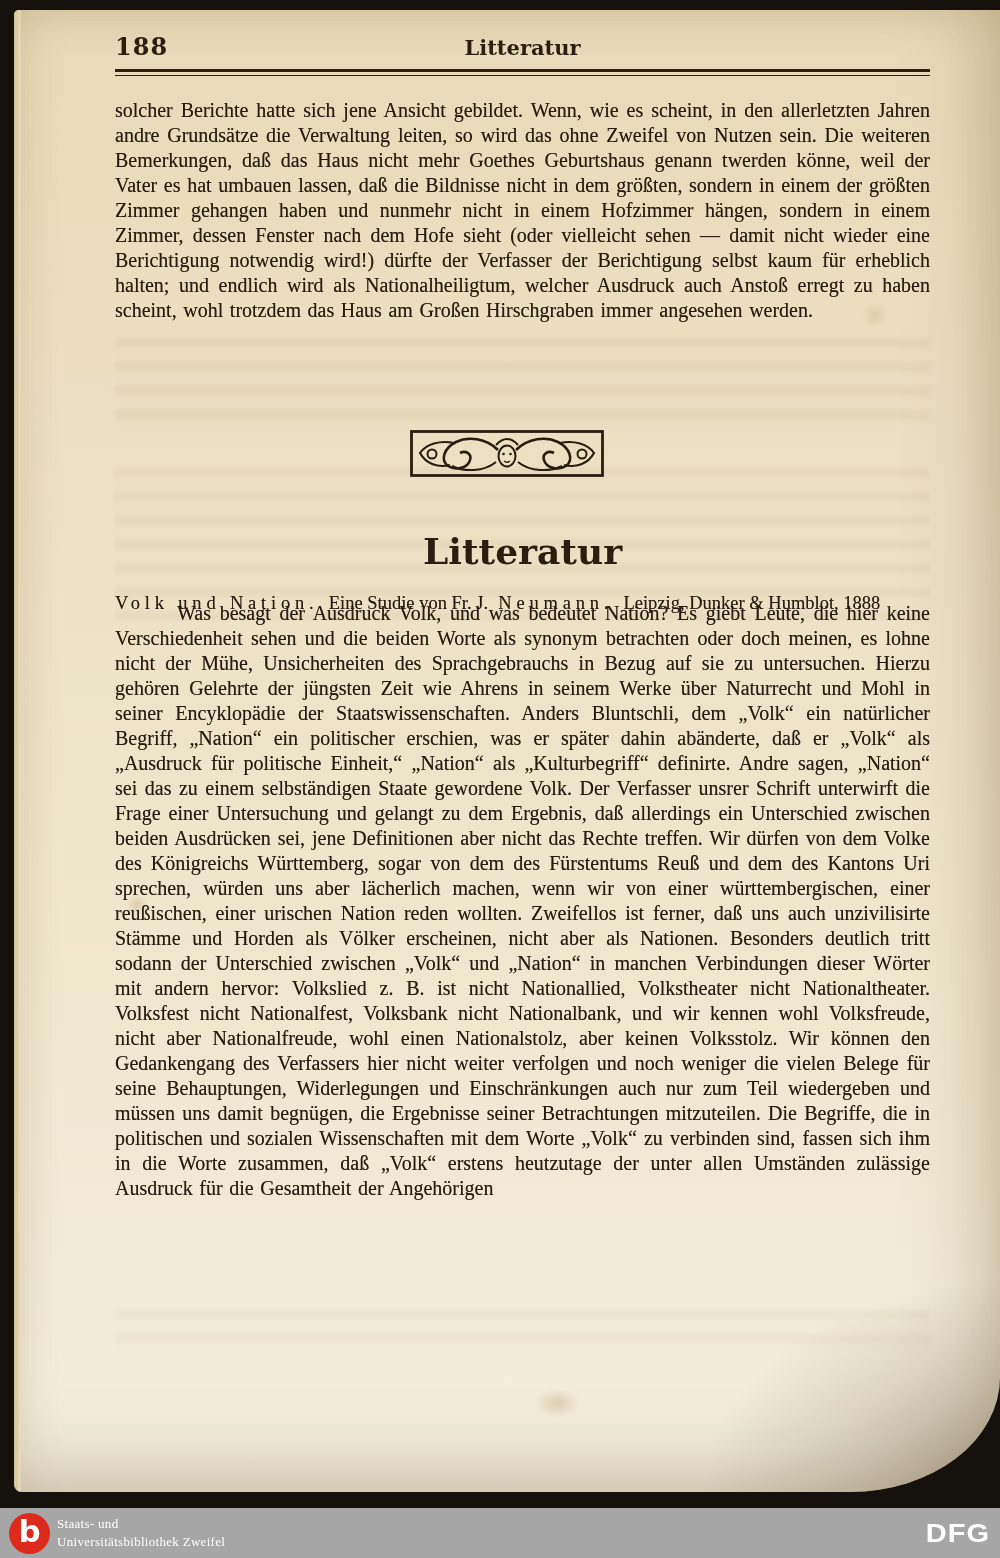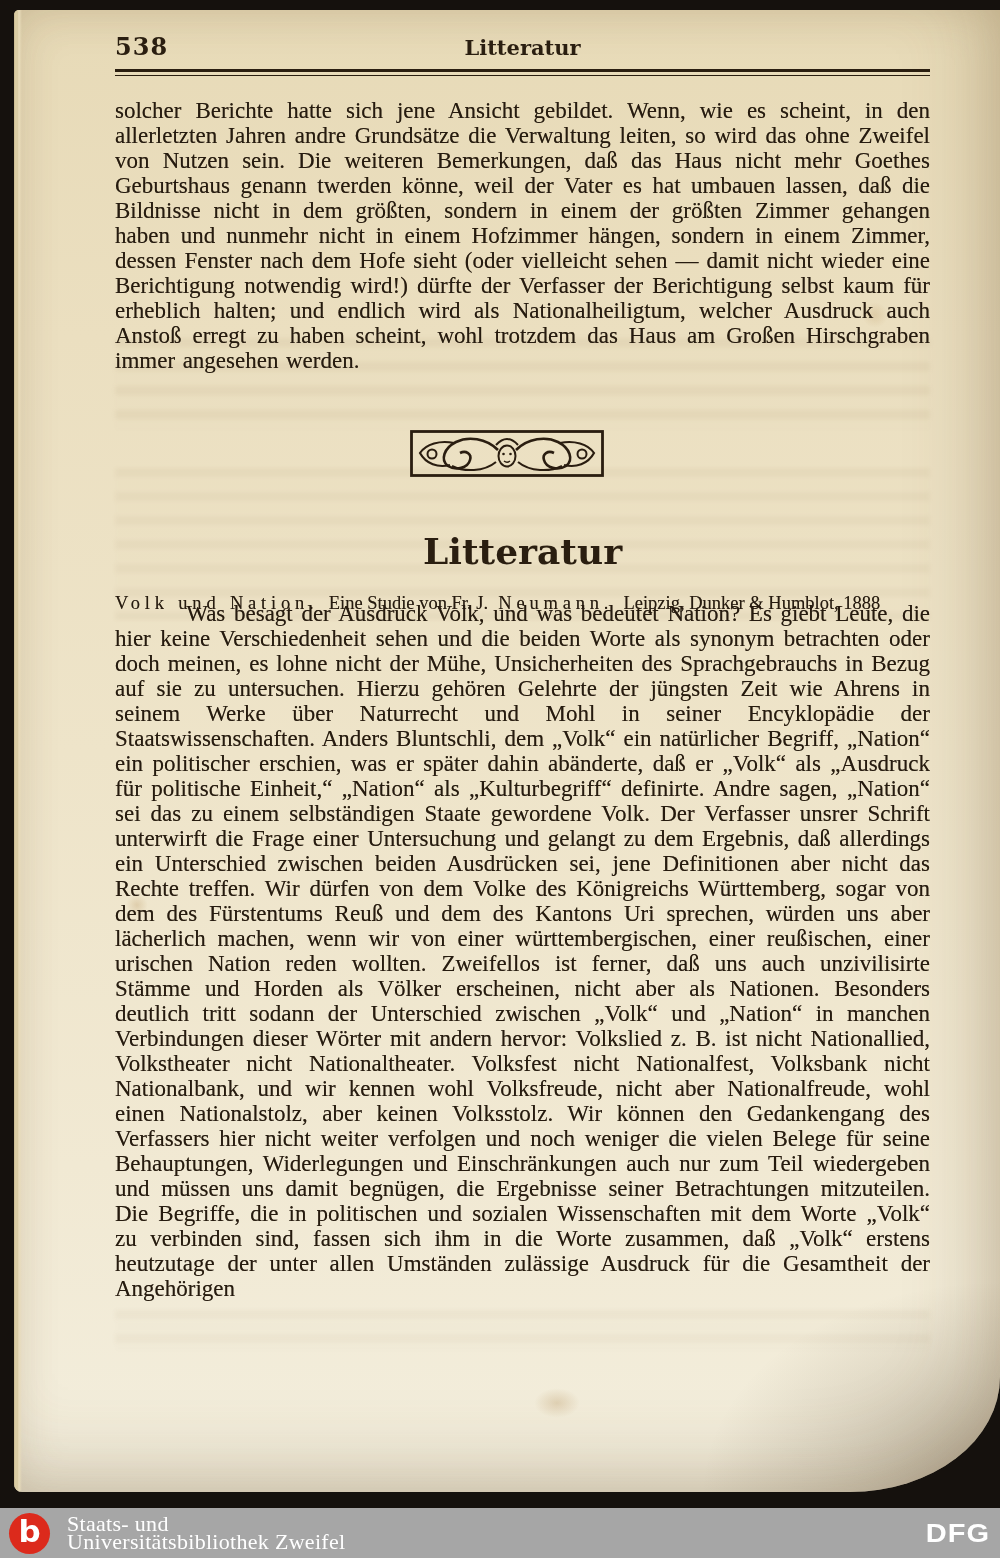--- a/index.html
+++ b/index.html
@@ -43,21 +43,21 @@
     font-family:"DejaVu Serif","Liberation Serif",serif;font-weight:bold;color:#2a1e10;
   }
   .pagenum{position:absolute;left:0;top:0;font-size:24px;letter-spacing:1px;}
   .running{position:absolute;left:0;right:0;text-align:center;top:3px;font-size:21px;}
   .rule{position:absolute;left:101px;width:815px;background:#2a1e10;}
   .rule-thick{top:59px;height:2.5px;}
   .rule-thin{top:65px;height:1.2px;}
 
   .bodytext{
     position:absolute;left:101px;width:815px;margin:0;
-    font-size:23px;line-height:25px;text-align:justify;
+    font-size:20px;line-height:25px;text-align:justify;
     word-spacing:.08em;color:#261b0f;text-shadow:0 0 .4px rgba(38,27,15,.55);
   }
   .para1{top:88px;}
   .para2{top:591px;text-indent:3.1em;}
 
   .ornament{position:absolute;left:0;right:0;top:420px;text-align:center;}
   .section-heading{
     position:absolute;left:101px;width:815px;top:520px;margin:0;
     font-family:"DejaVu Serif","Liberation Serif",serif;
     font-size:36px;font-weight:bold;text-align:center;color:#2a1e10;
@@ -77,44 +77,44 @@
   }
   .blogo{
     width:41px;height:41px;border-radius:50%;background:#dc2a1c;
     margin-left:9px;flex:0 0 auto;display:flex;align-items:center;justify-content:center;
   }
   .blogo span{
     font-family:"DejaVu Sans","Liberation Sans",sans-serif;
     font-weight:bold;font-size:31px;color:#ffffff;line-height:1;transform:translateY(-2px);
   }
   .libname{
-    margin-left:17px;color:#ffffff;
+    margin-left:7px;color:#ffffff;
     font-family:"Liberation Serif","DejaVu Serif",serif;
-    font-size:22px;line-height:18px;letter-spacing:.3px;
+    font-size:13px;line-height:18px;letter-spacing:.3px;
   }
   .dfg{
     margin-left:auto;margin-right:10px;color:#ffffff;
     font-family:"Liberation Sans","DejaVu Sans",sans-serif;
     font-weight:900;font-size:29px;letter-spacing:1px;line-height:1;
     transform:scaleY(.92);
   }
 </style>
 </head>
 <body>
 
 <div class="page">
   <div class="showthrough st1"></div>
   <div class="showthrough st2"></div>
   <div class="showthrough st3"></div>
   <div class="spot spot1"></div>
   <div class="spot spot2"></div>
   <div class="spot spot3"></div>
 
   <div class="header-row">
-    <span class="pagenum">538</span>
+    <span class="pagenum">188</span>
     <span class="running">Litteratur</span>
   </div>
   <div class="rule rule-thick"></div>
   <div class="rule rule-thin"></div>
 
   <p class="bodytext para1">solcher Berichte hatte sich jene Ansicht gebildet. Wenn, wie es scheint, in den allerletzten Jahren andre Grundsätze die Verwaltung leiten, so wird das ohne Zweifel von Nutzen sein. Die weiteren Bemerkungen, daß das Haus nicht mehr Goethes Geburtshaus genann twerden könne, weil der Vater es hat umbauen lassen, daß die Bildnisse nicht in dem größten, sondern in einem der größten Zimmer gehangen haben und nunmehr nicht in einem Hofzimmer hängen, sondern in einem Zimmer, dessen Fenster nach dem Hofe sieht (oder vielleicht sehen — damit nicht wieder eine Berichtigung notwendig wird!) dürfte der Verfasser der Berichtigung selbst kaum für erheblich halten; und endlich wird als Nationalheiligtum, welcher Ausdruck auch Anstoß erregt zu haben scheint, wohl trotzdem das Haus am Großen Hirschgraben immer angesehen werden.</p>
 
   <div class="ornament">
     <svg width="194" height="47" viewBox="0 0 194 47" aria-hidden="true">
       <rect x="1.5" y="1.5" width="191" height="44" fill="none" stroke="#2a1d10" stroke-width="2.8"></rect>

